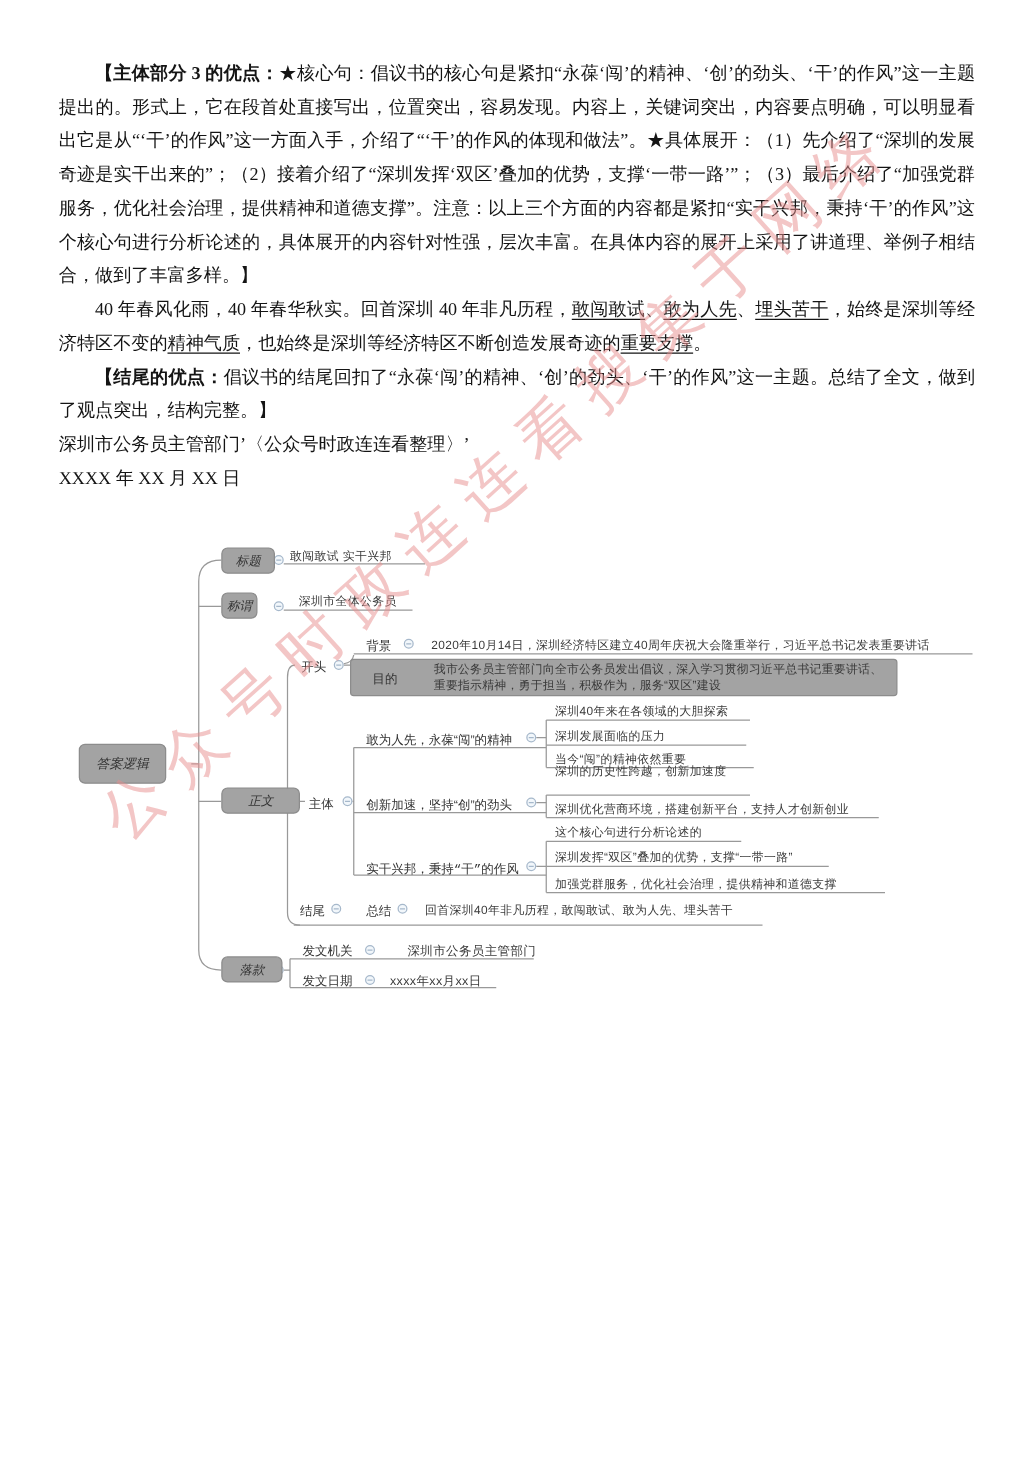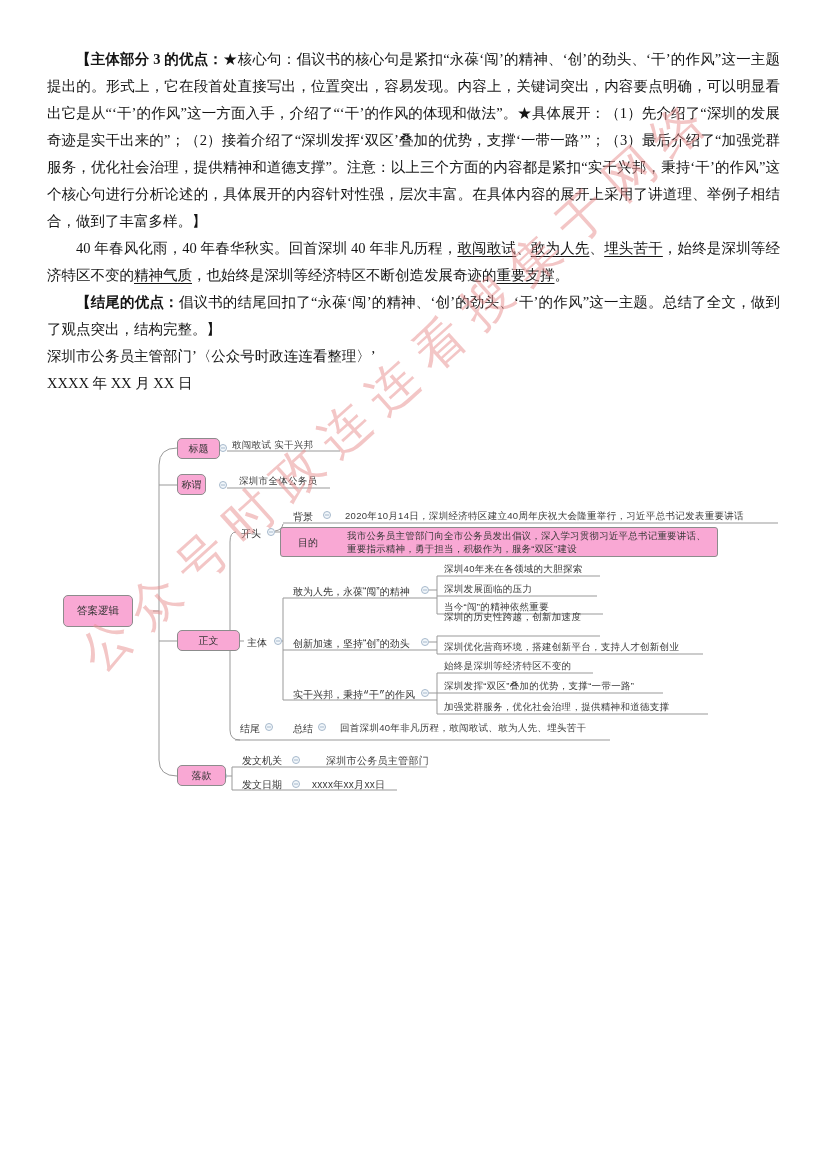--- a/index.html
+++ b/index.html
@@ -14,23 +14,23 @@
   .u{text-decoration:underline;text-underline-offset:3px;text-decoration-thickness:1px;}
   
   .watermark{position:absolute;left:88px;top:635px;height:52px;line-height:52px;
              font-size:50px;letter-spacing:14px;white-space:nowrap;
              color:rgba(231,142,142,0.50);transform:rotate(-42deg);transform-origin:left center;
              font-family:"Liberation Sans","DejaVu Sans",sans-serif;pointer-events:none;z-index:3;}
   
   .mindmap{position:absolute;left:60px;top:430px;width:730px;height:375px;
            font-family:"Liberation Sans","DejaVu Sans",sans-serif;color:#333;z-index:2;}
   .mindmap svg{position:absolute;left:0;top:0;}
-  .mm-box{position:absolute;border:1px solid #8c8c8c;border-radius:5px;background:#f9a8d4;
+  .mm-box{position:absolute;border:1px solid #8c8c8c;border-radius:5px;background:#a3a3a3;
           display:flex;align-items:center;justify-content:center;font-size:10px;color:#333;
-          box-sizing:border-box;white-space:nowrap;}
+          box-sizing:border-box;white-space:nowrap;font-style:italic;}
   .mm-label{position:absolute;font-size:10px;color:#333;white-space:nowrap;}
   .mm-leaf{position:absolute;font-size:9.5px;color:#3a3a3a;white-space:nowrap;letter-spacing:0.3px;}
   .mm-wrap{position:absolute;font-size:9.5px;color:#3a3a3a;line-height:13px;letter-spacing:0.2px;}
 </style>
 </head>
 <body>
 
 <div class="page">
 
   <div class="watermark">公众号时政连连看搜集于网络</div>
@@ -177,21 +177,21 @@
     <div class="mm-label" style="left:233px;top:155px;">敢为人先，永葆“闯”的精神</div>
     <div class="mm-leaf" style="left:384px;top:133px;">深圳40年来在各领域的大胆探索</div>
     <div class="mm-leaf" style="left:384px;top:153px;">深圳发展面临的压力</div>
     <div class="mm-leaf" style="left:384px;top:171px;">当今“闯”的精神依然重要</div>
 
     <div class="mm-label" style="left:233px;top:207px;">创新加速，坚持“创”的劲头</div>
     <div class="mm-leaf" style="left:384px;top:181px;">深圳的历史性跨越，创新加速度</div>
     <div class="mm-leaf" style="left:384px;top:211px;">深圳优化营商环境，搭建创新平台，支持人才创新创业</div>
 
     <div class="mm-label" style="left:233px;top:258px;font-family:Liberation Mono, monospace;">实干兴邦，秉持“干”的作风</div>
-    <div class="mm-leaf" style="left:384px;top:230px;">始终是深圳等经济特区不变的</div>
+    <div class="mm-leaf" style="left:384px;top:230px;">这个核心句进行分析论述的</div>
     <div class="mm-leaf" style="left:384px;top:250px;">深圳发挥“双区”叠加的优势，支撑“一带一路”</div>
     <div class="mm-leaf" style="left:384px;top:271px;">加强党群服务，优化社会治理，提供精神和道德支撑</div>
 
     <div class="mm-label" style="left:180px;top:292px;">结尾</div>
     <div class="mm-label" style="left:233px;top:292px;">总结</div>
     <div class="mm-leaf" style="left:280px;top:292px;">回首深圳40年非凡历程，敢闯敢试、敢为人先、埋头苦干</div>
 
     <div class="mm-box" style="left:117px;top:335px;width:49px;height:21px;">落款</div>
     <div class="mm-label" style="left:182px;top:324px;">发文机关</div>
     <div class="mm-leaf" style="left:252px;top:324px;font-size:10px;margin-left:14px;">深圳市公务员主管部门</div>

